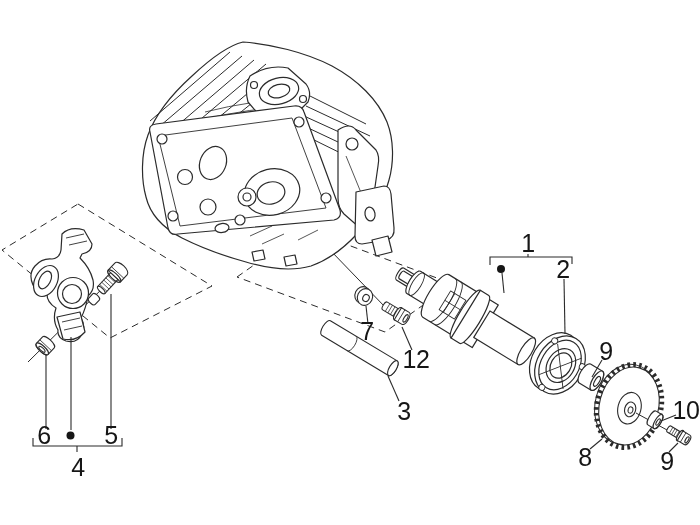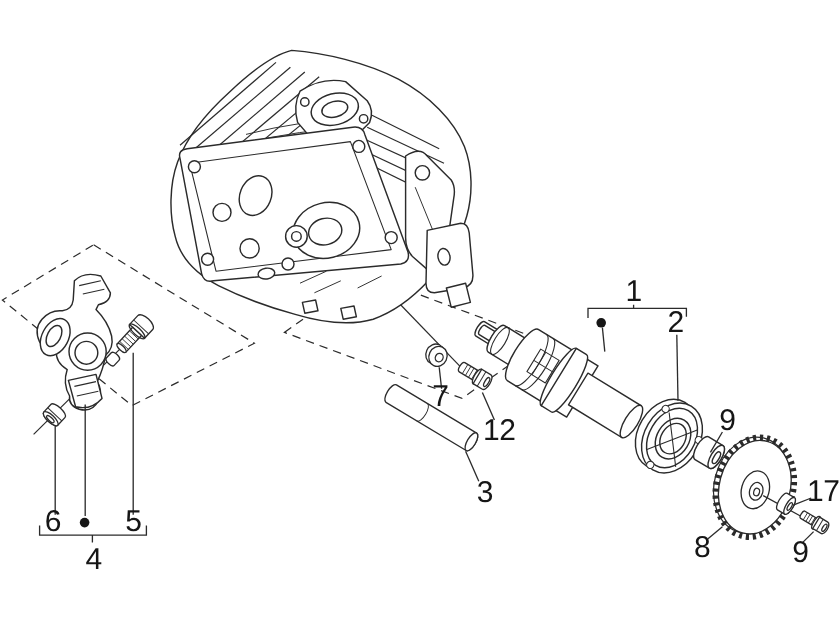--- a/index.html
+++ b/index.html
@@ -254,16 +254,16 @@
 
   <div class="callout" style="left:528px;top:243px">1</div>
   <div class="callout" style="left:563px;top:269px">2</div>
   <div class="callout" style="left:404px;top:411px">3</div>
   <div class="callout" style="left:78px;top:467px">4</div>
   <div class="callout" style="left:111px;top:435px">5</div>
   <div class="callout" style="left:44px;top:435px">6</div>
   <div class="callout" style="left:367px;top:331px">7</div>
   <div class="callout" style="left:585px;top:457px">8</div>
   <div class="callout" style="left:667px;top:461px">9</div>
-  <div class="callout" style="left:686px;top:410px">17</div>
+  <div class="callout" style="left:686px;top:410px">10</div>
   <div class="callout" style="left:606px;top:351px">9</div>
   <div class="callout" style="left:416px;top:359px">12</div>
 </div>
 
 </body></html>

